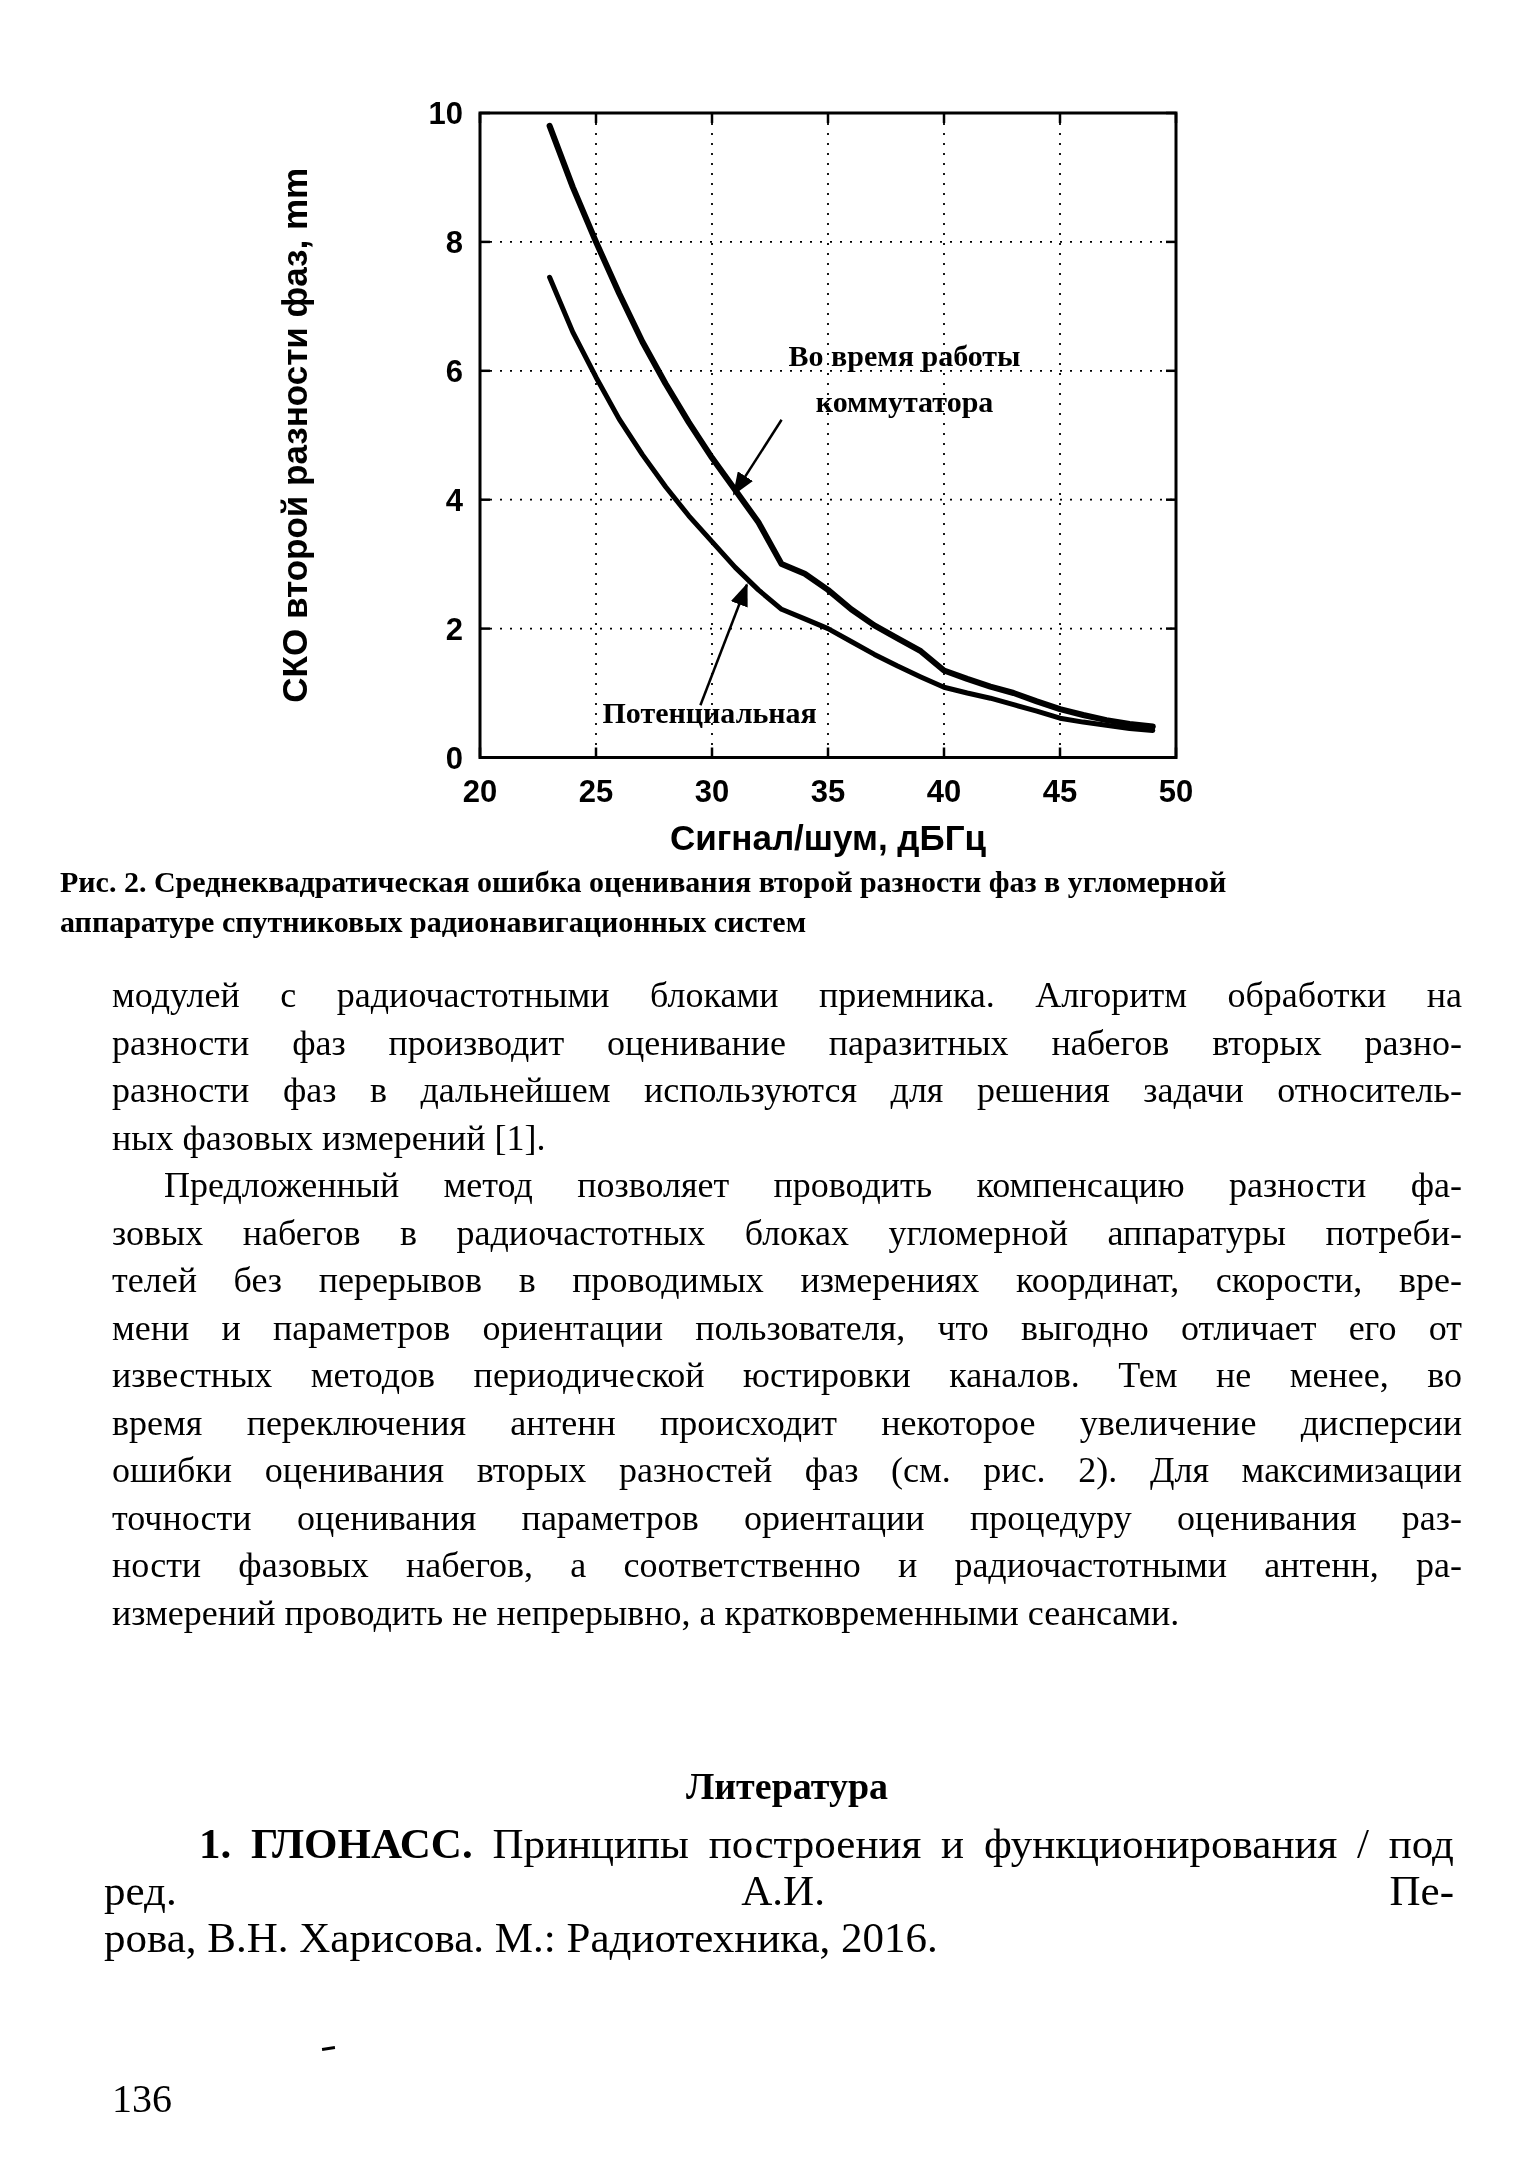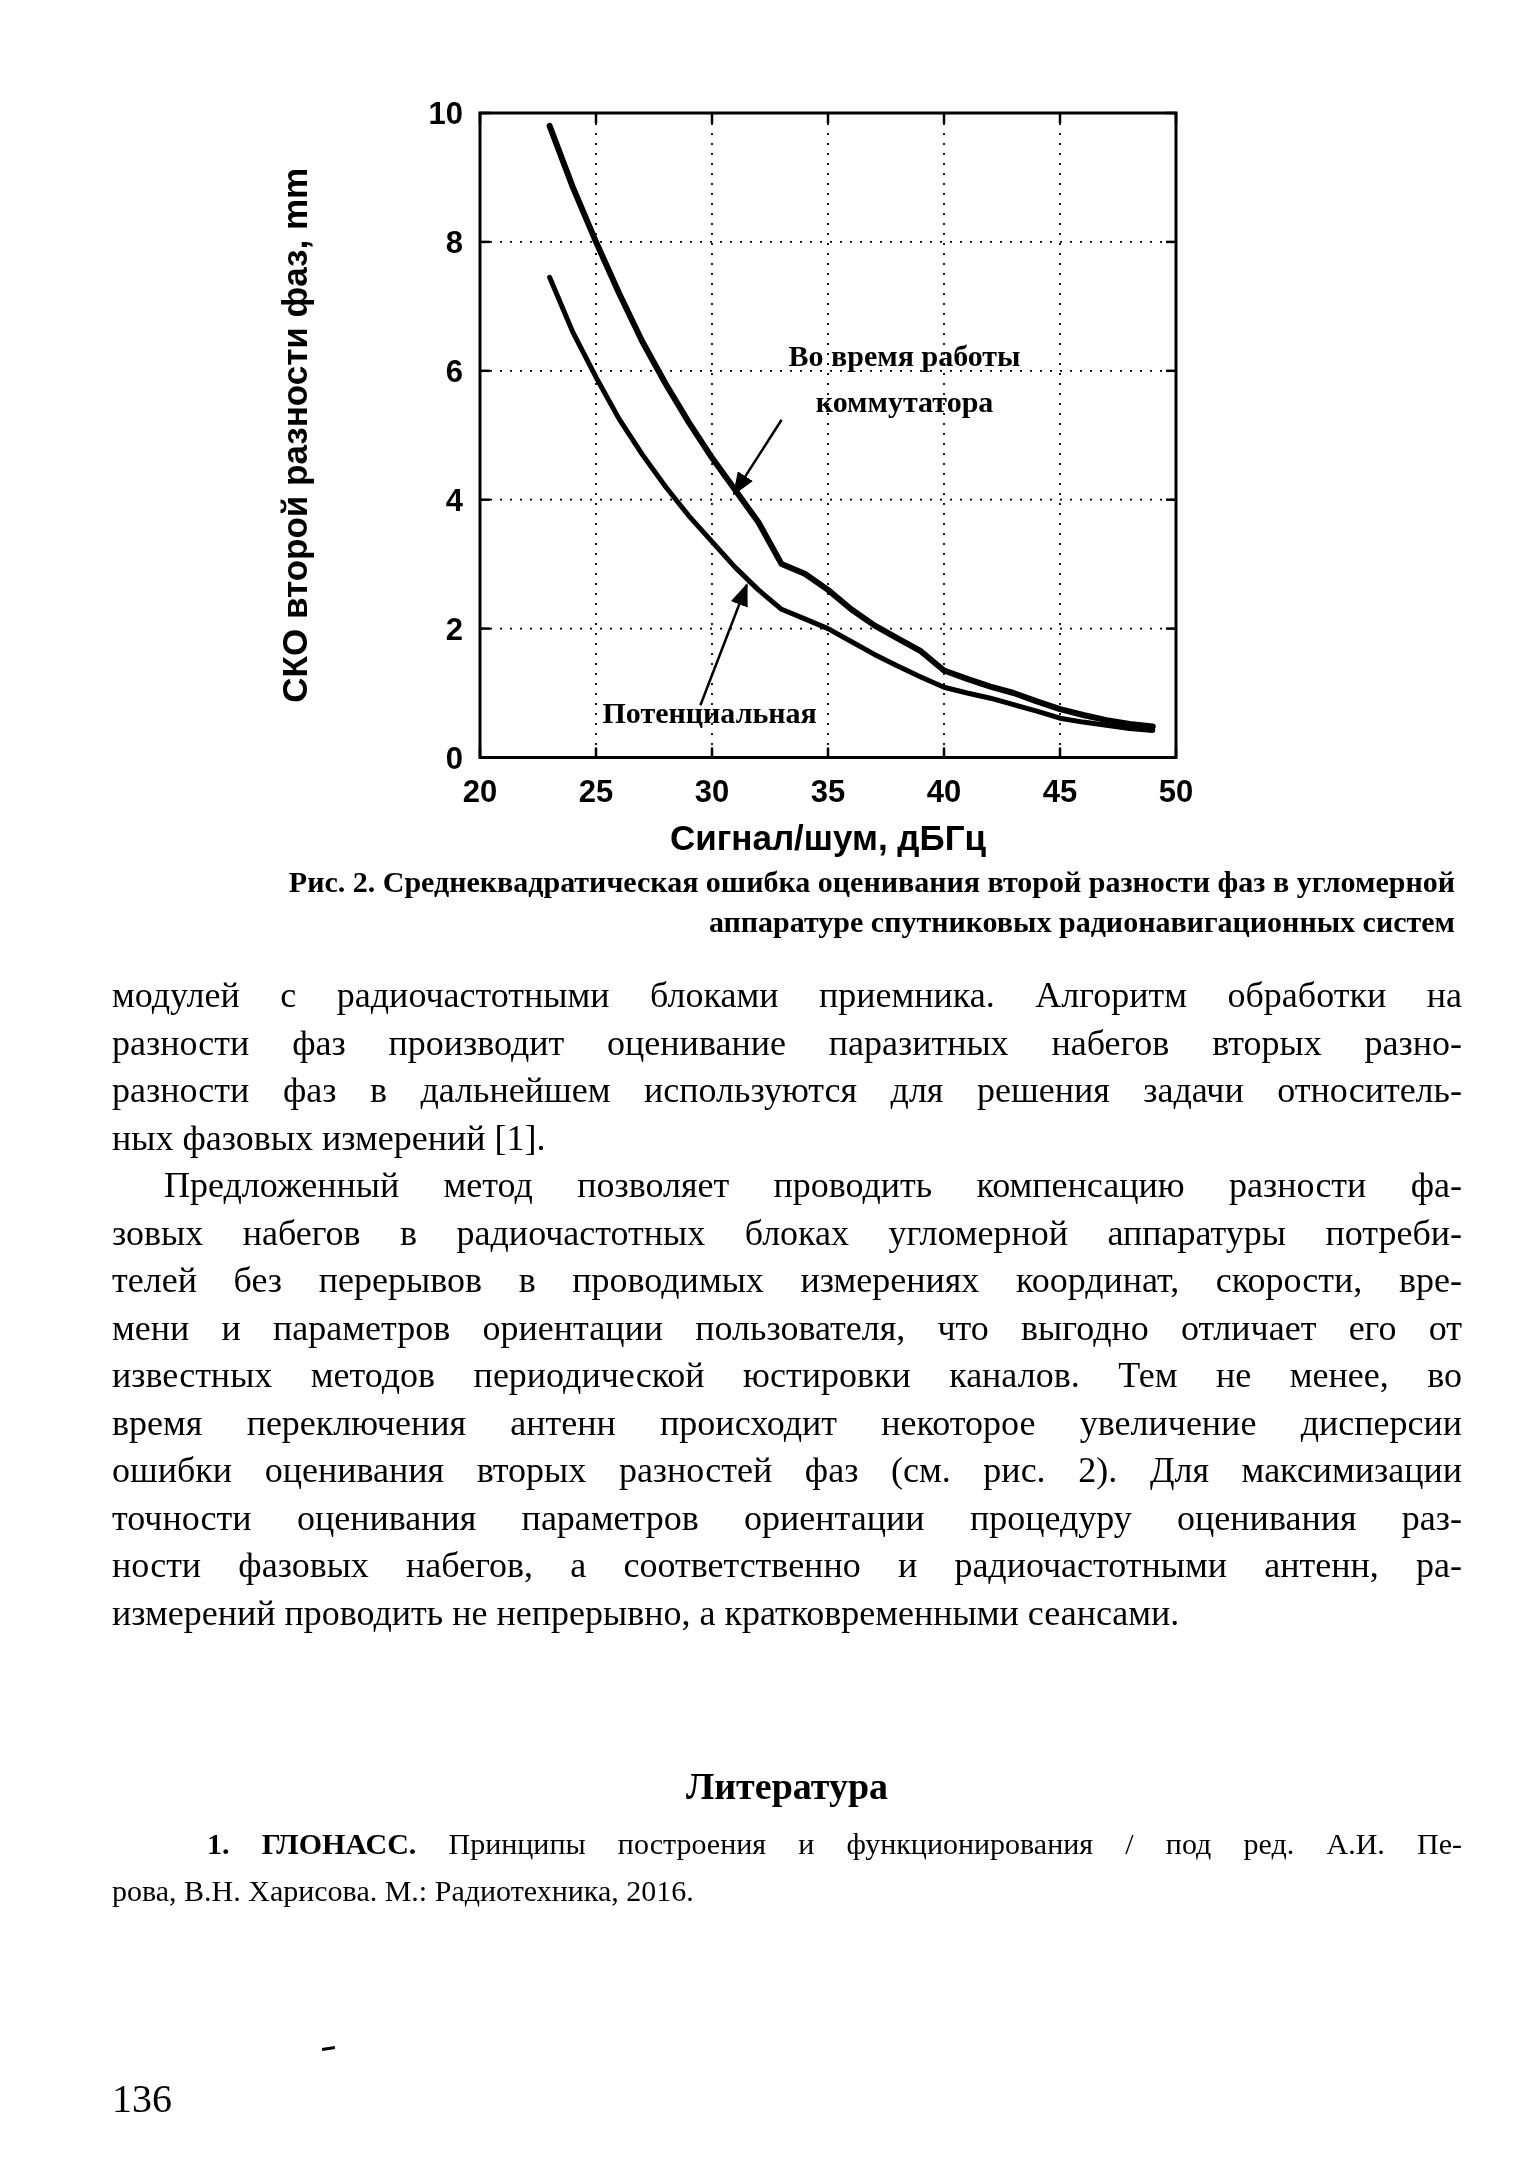--- a/index.html
+++ b/index.html
@@ -17,21 +17,21 @@
     left: 250px;
     top: 70px;
     width: 1000px;
     height: 800px;
   }
   .caption {
     position: absolute;
     top: 862px;
     left: 60px;
     right: 60px;
-    text-align: right;
+    text-align: left;
     font-weight: bold;
     font-size: 30px;
     line-height: 40px;
   }
   .body-text {
     position: absolute;
     top: 972px;
     left: 112px;
     width: 1350px;
     font-size: 36px;
@@ -49,23 +49,23 @@
     top: 1764px;
     left: 112px;
     width: 1350px;
     text-align: center;
     font-weight: bold;
     font-size: 38px;
   }
   .reference {
     position: absolute;
     top: 1820px;
-    left: 112px;
+    left: 104px;
     width: 1350px;
-    font-size: 30px;
+    font-size: 43px;
     line-height: 47px;
   }
   .reference .ref-line1 {
     text-indent: 95px;
     text-align: justify;
     text-align-last: justify;
   }
   .reference .ref-line1 .bold { font-weight: bold; }
   .reference .ref-line2 { text-align: left; }
   .page-number {

